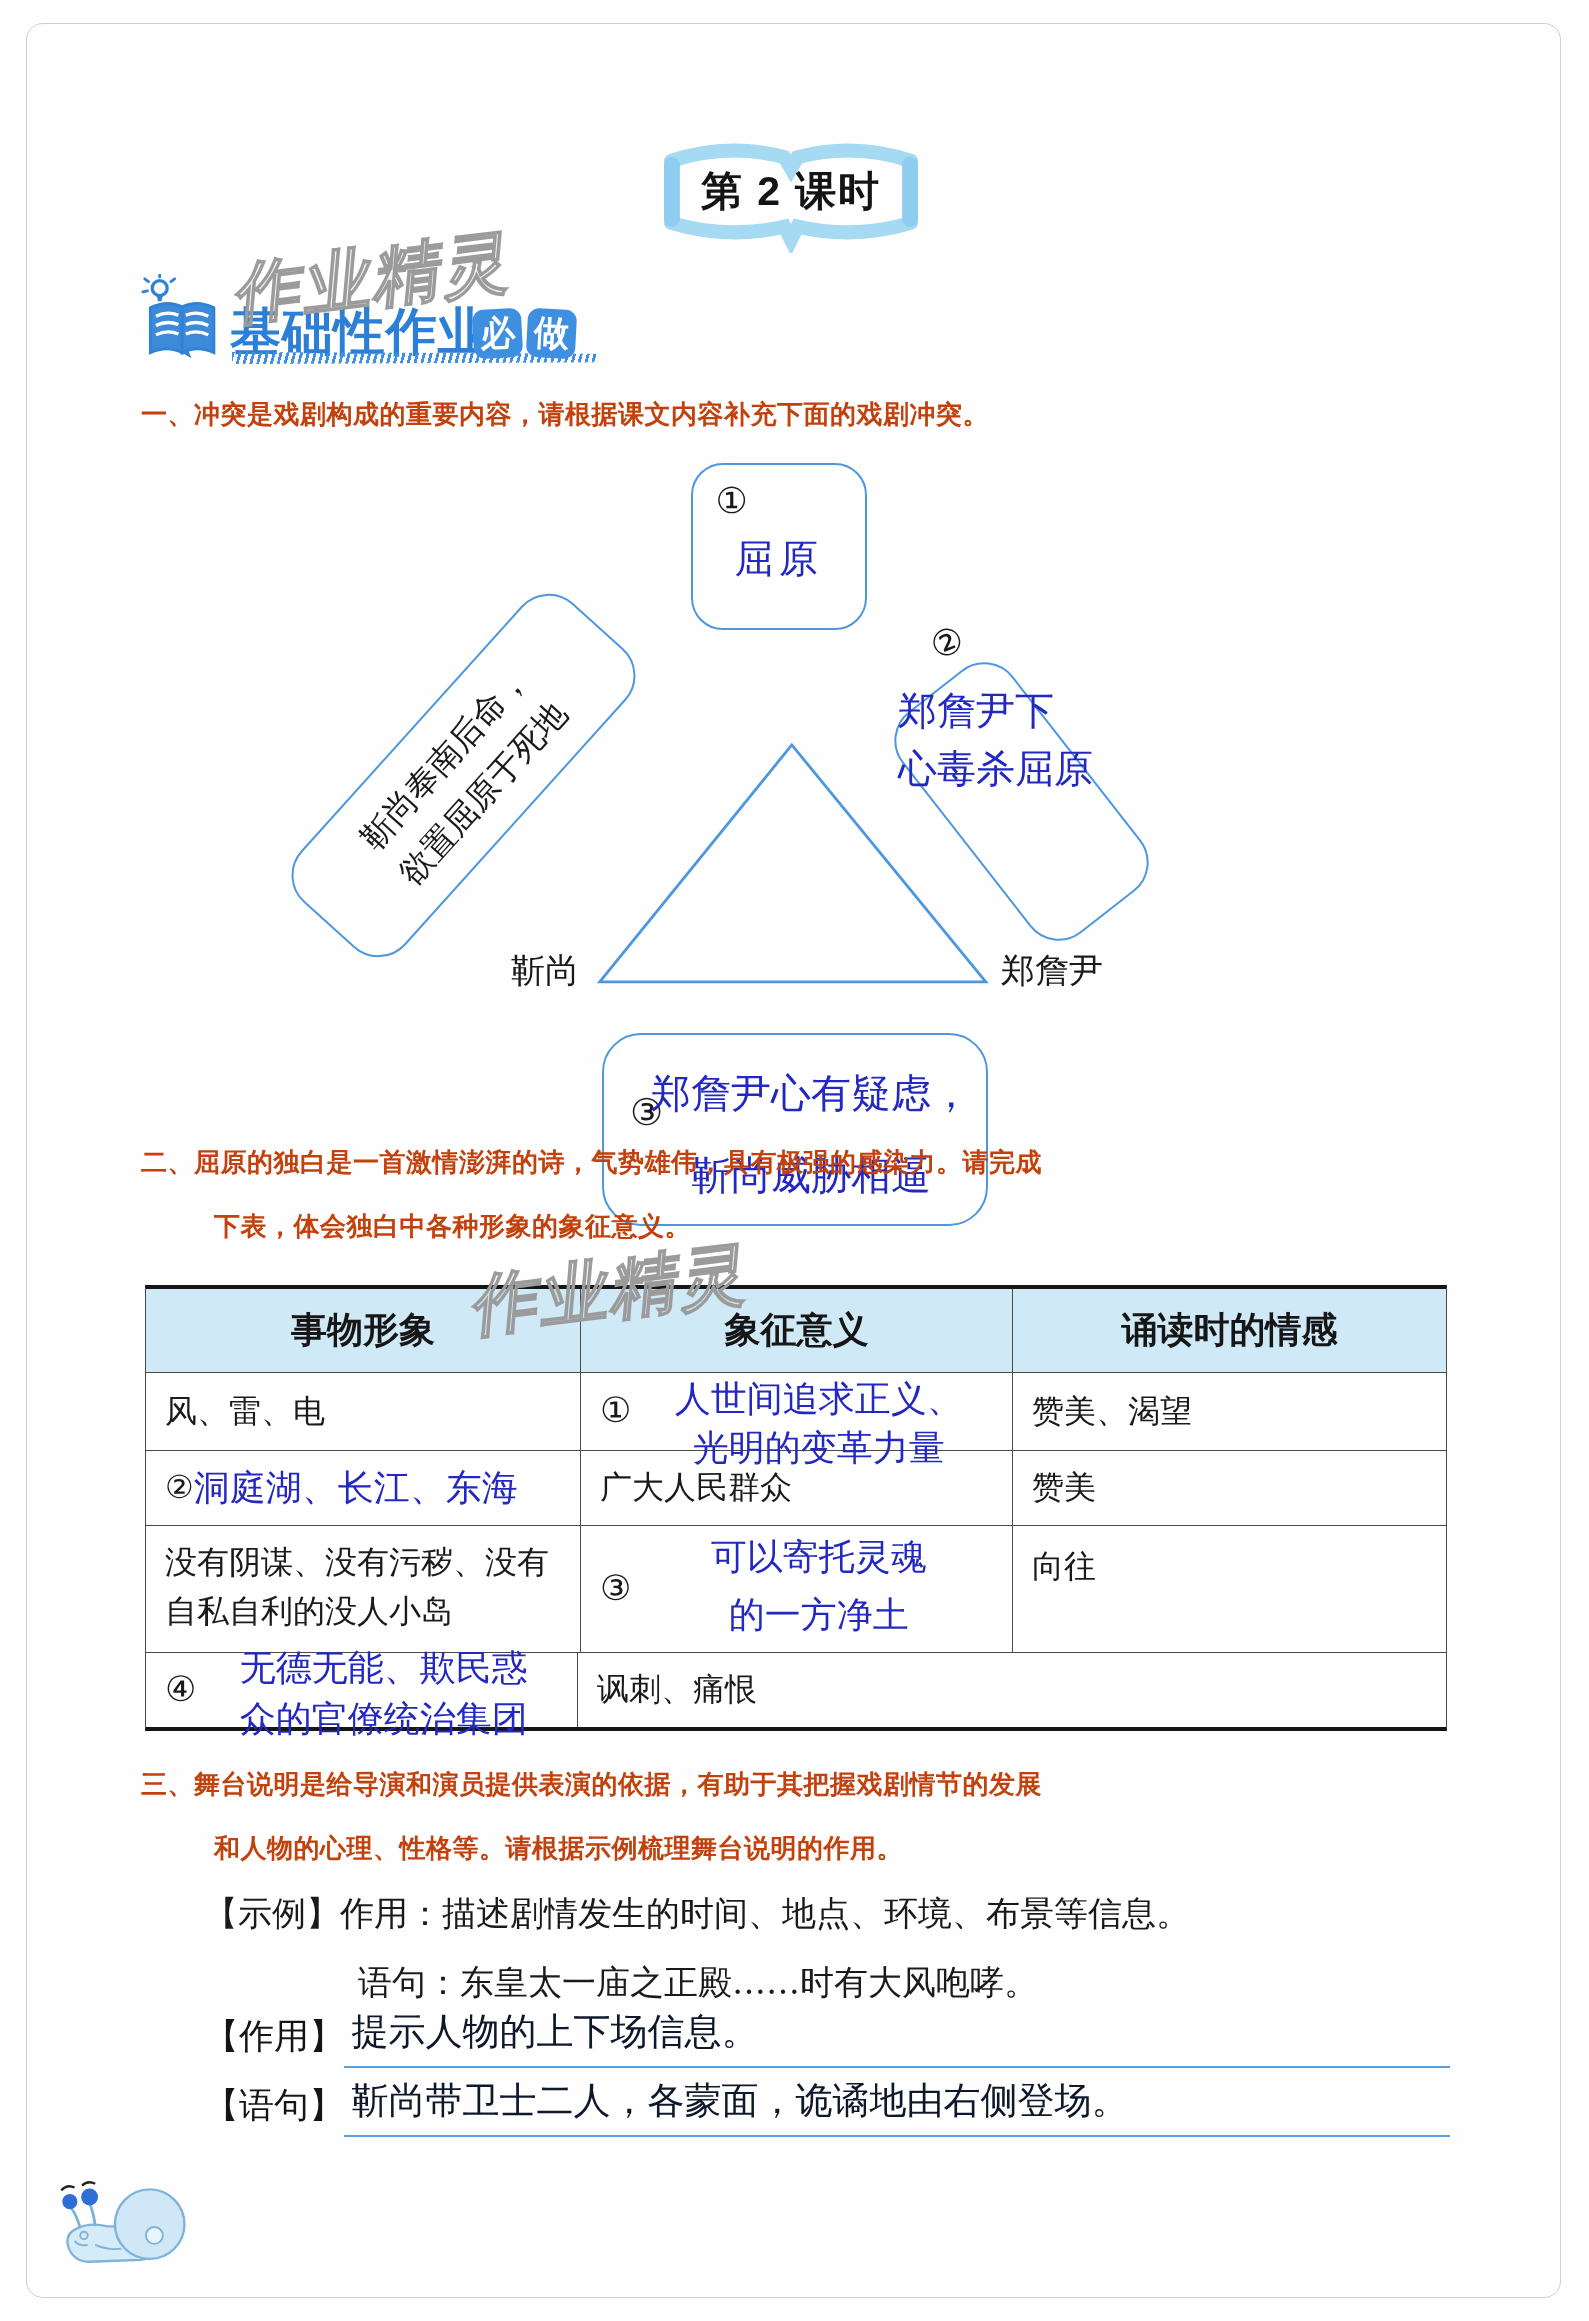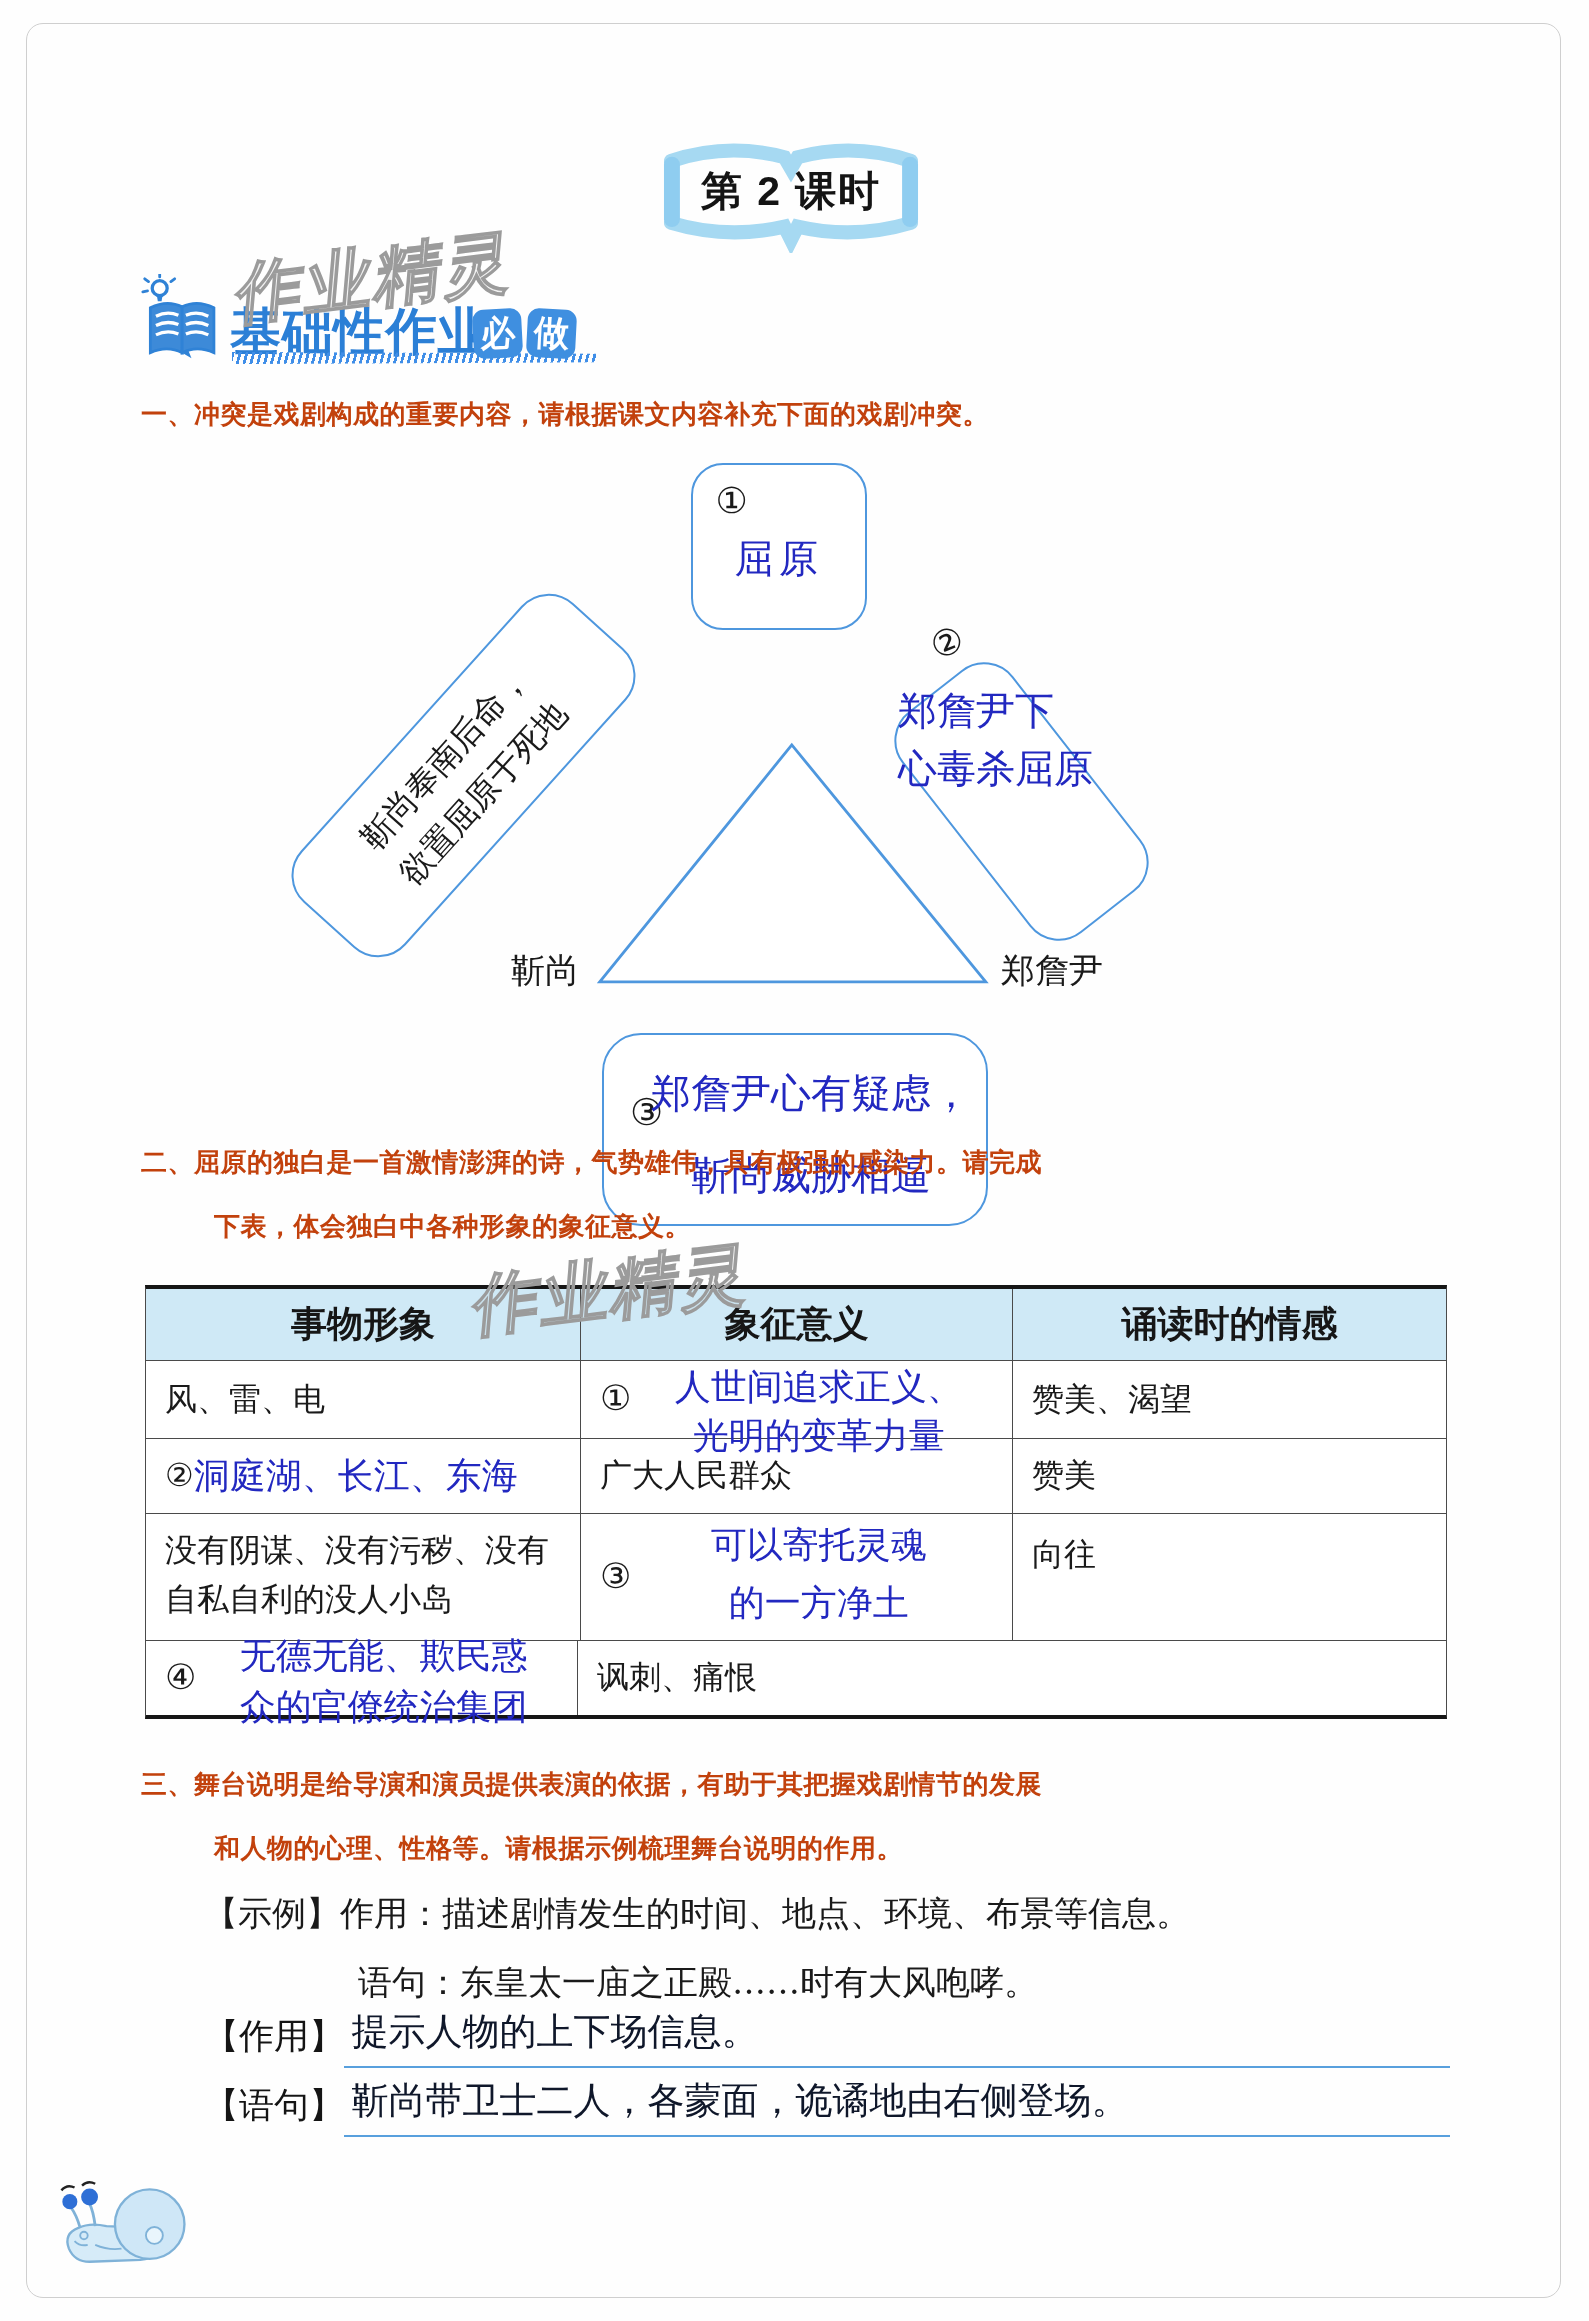--- a/index.html
+++ b/index.html
@@ -163,21 +163,21 @@
       <div>靳尚威胁相逼</div>
     </div>
   </div>
 
   <div class="qtext" style="left:141px;top:1145px;">二、屈原的独白是一首激情澎湃的诗，气势雄伟，具有极强的感染力。请完成</div>
   <div class="qtext" style="left:214px;top:1209px;">下表，体会独白中各种形象的象征意义。</div>
 
   <div class="wm" style="left:473px;top:1244px;">作业精灵</div>
 
   <div class="wtable">
-    <div class="trow" style="height:72px;">
+    <div class="trow" style="height:84px;">
       <div class="tc c1 th">事物形象</div>
       <div class="tc c2 th">象征意义</div>
       <div class="tc c3 th">诵读时的情感</div>
     </div>
     <div class="trow" style="height:78px;">
       <div class="tc c1">风、雷、电</div>
       <div class="tc c2">
         <div class="c2wrap">
           <span class="cnum">①</span>
           <div class="c2ans ovf1">

